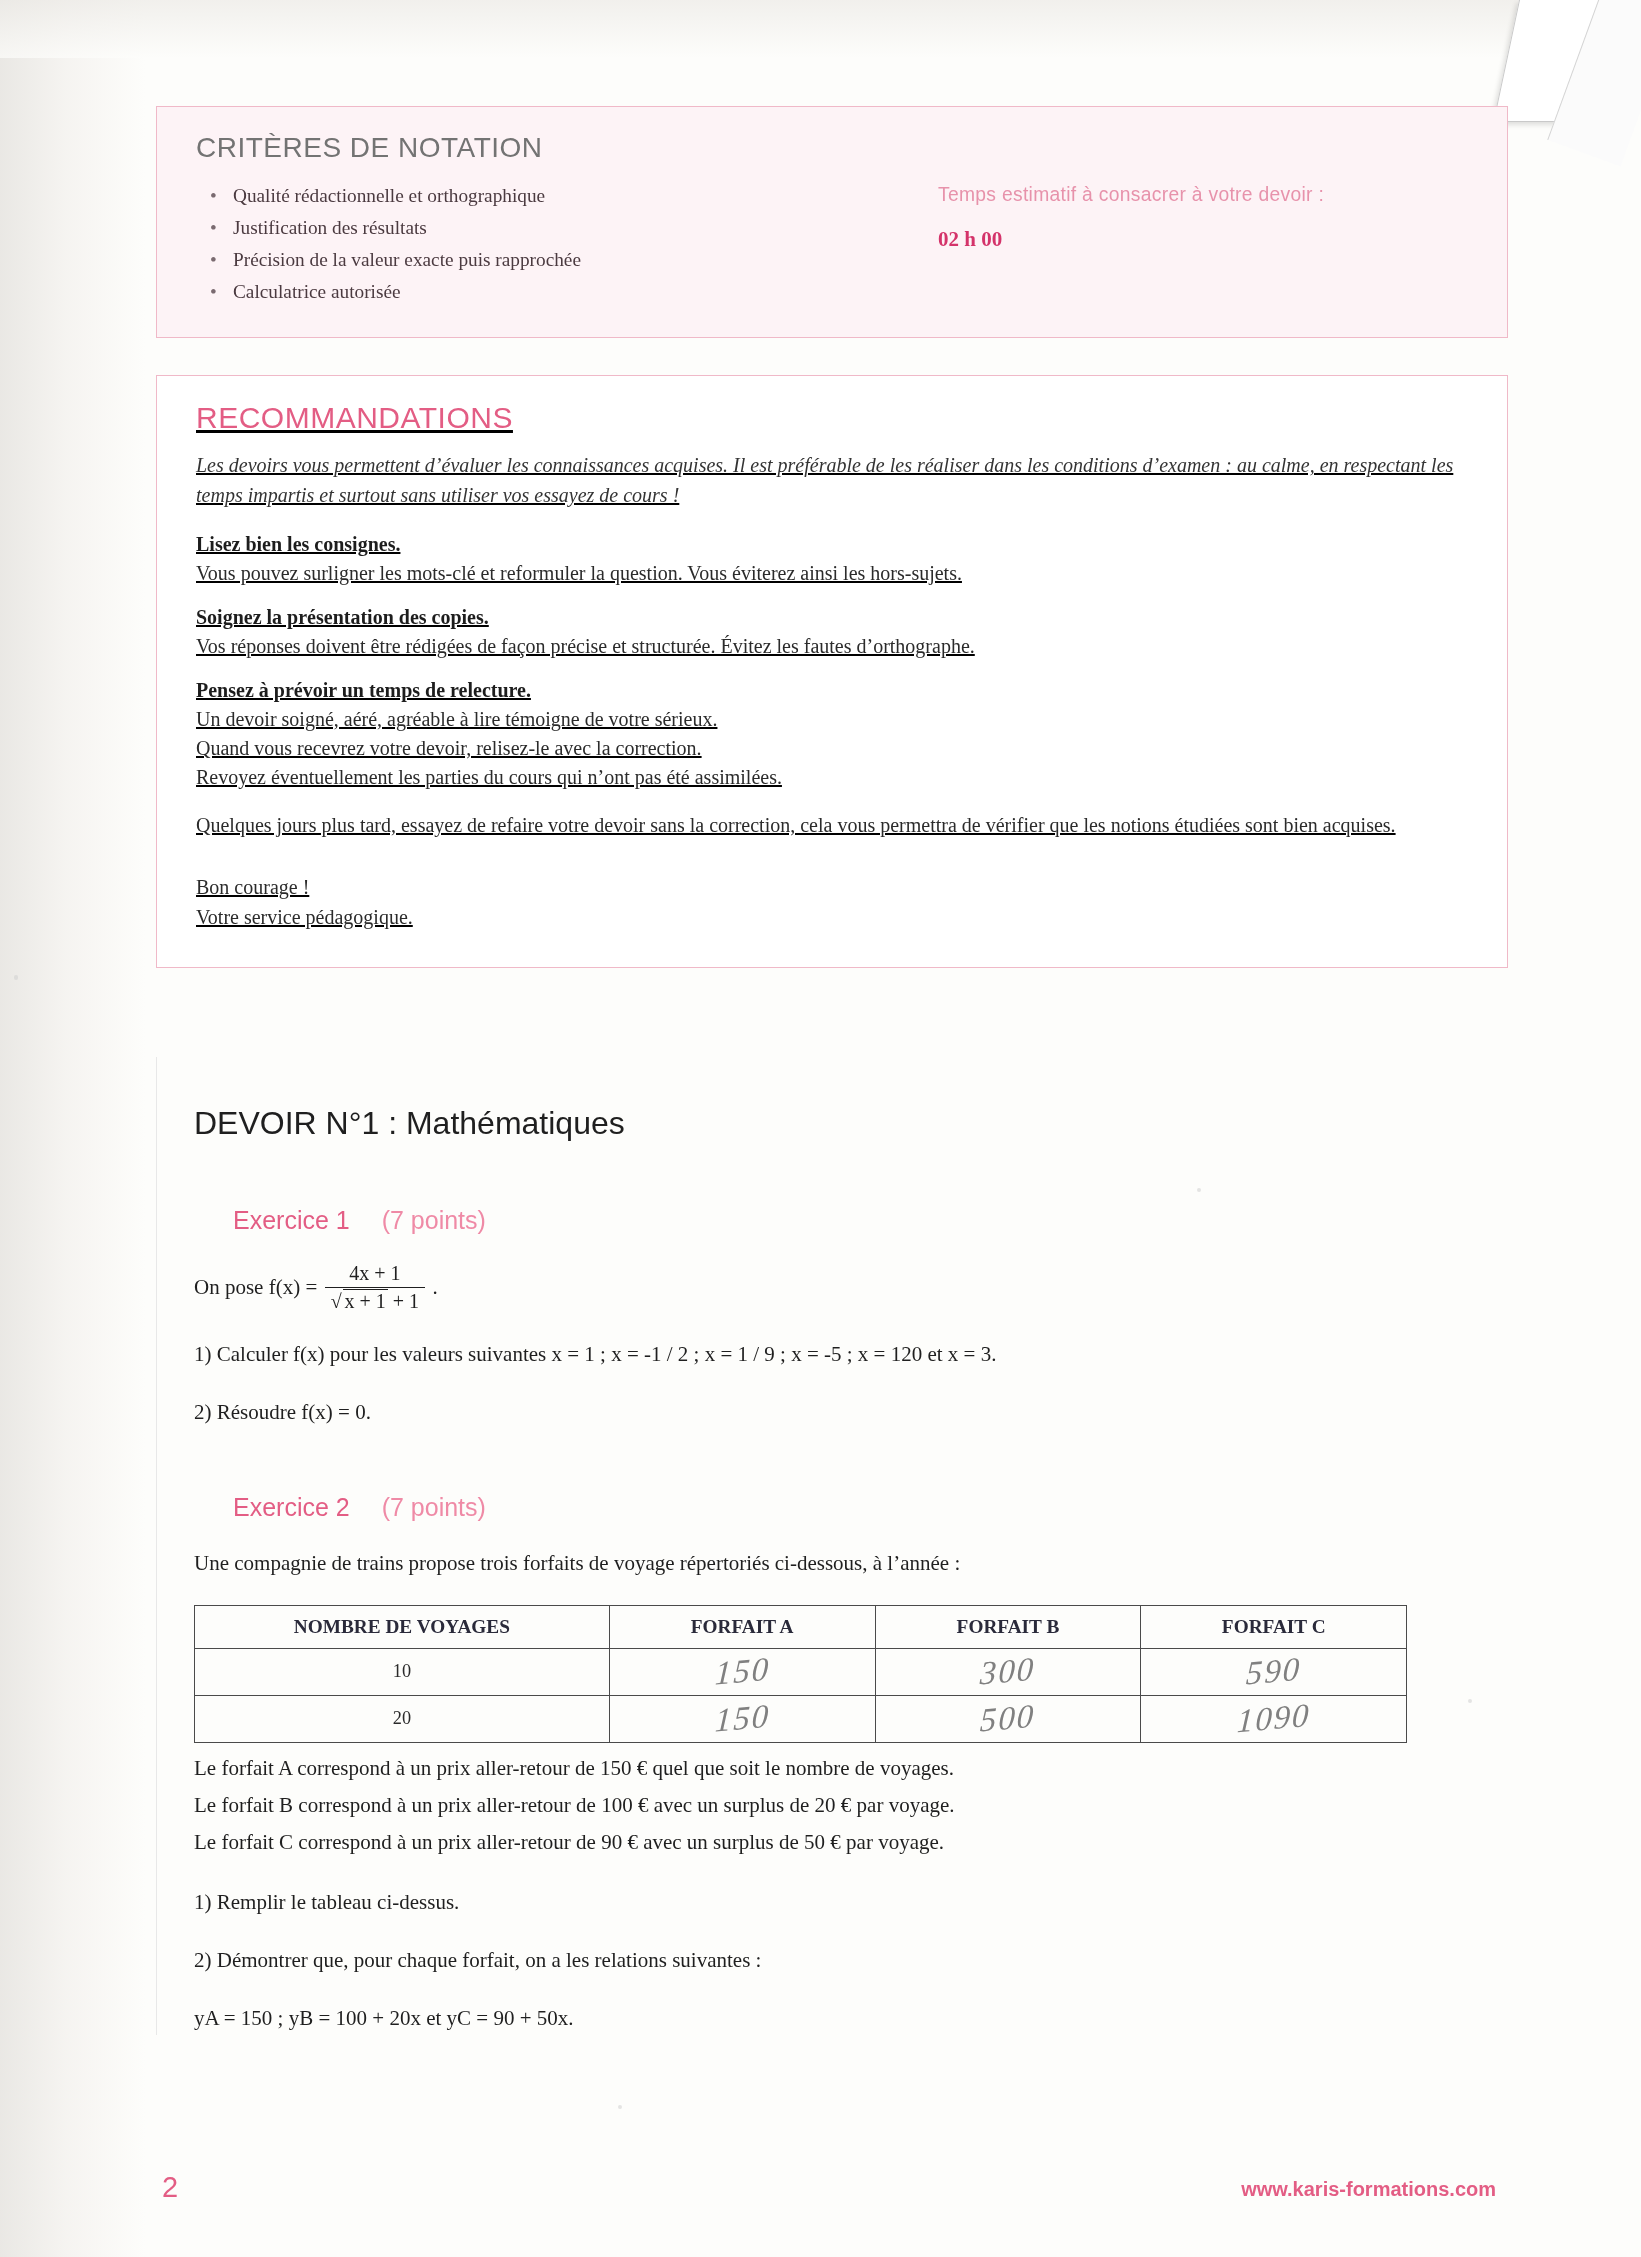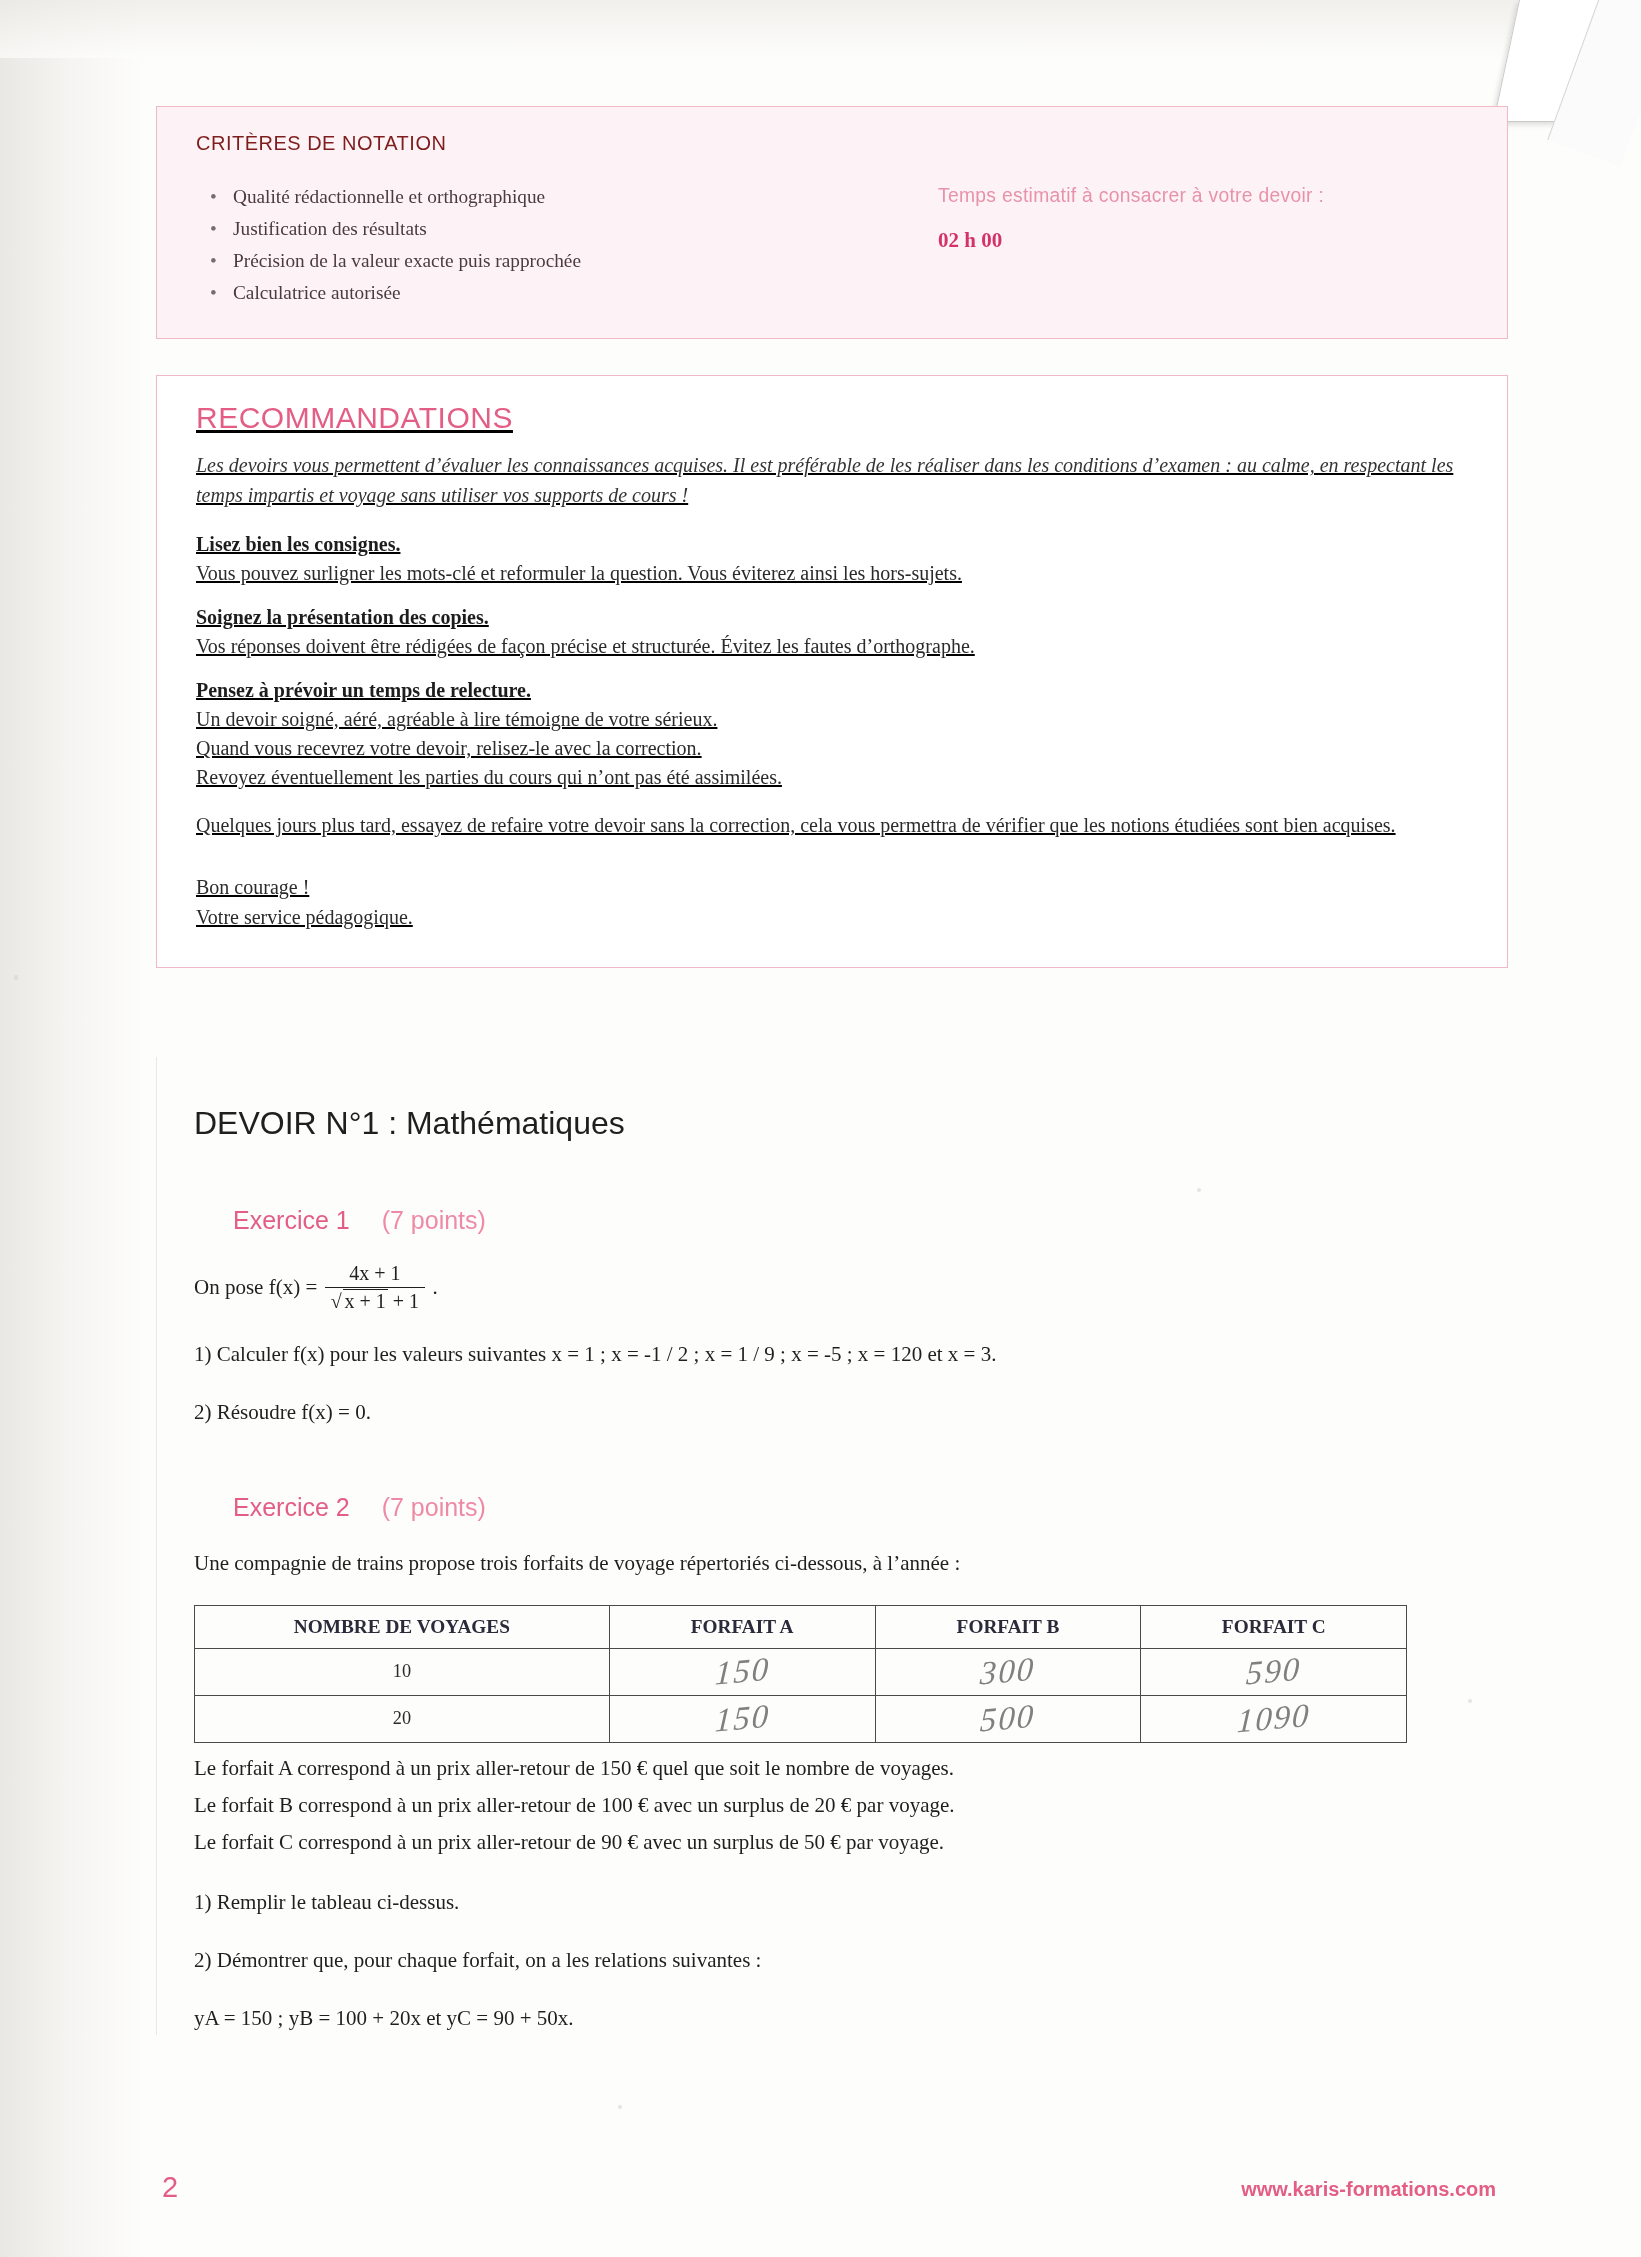--- a/index.html
+++ b/index.html
@@ -63,26 +63,26 @@
   .criteria-box {
     position: absolute;
     left: 156px; top: 106px;
     width: 1352px;
     border: 1px solid #f0b9c8;
     background: #fdf3f6;
     box-sizing: border-box;
     padding: 25px 39px 29px 39px;
   }
   .criteria-title {
-    color: #7f1d1d;
-    font-family: "Liberation Sans", sans-serif;
-    font-size: 20px;
+    color: #737373;
+    font-family: "Liberation Sans", sans-serif;
+    font-size: 28px;
     letter-spacing: 0.5px;
     font-weight: 400;
-    margin-bottom: 26px;
+    margin-bottom: 16px;
   }
   .criteria-flex {
     display: flex;
   }
   .criteria-list {
     width: 676px;
     margin: 0;
     padding-left: 37px;
     list-style: none;
   }
@@ -319,21 +319,21 @@
       </ul>
       <div class="criteria-right">
         <div class="time-label">Temps estimatif à consacrer à votre devoir :</div>
         <div class="time-value">02 h 00</div>
       </div>
     </div>
   </section>
 
   <section class="reco-box">
     <div class="reco-title">RECOMMANDATIONS</div>
-    <div class="reco-intro">Les devoirs vous permettent d’évaluer les connaissances acquises. Il est préférable de les réaliser dans les conditions d’examen : au calme, en respectant les temps impartis et voyage sans utiliser vos supports de cours !</div>
+    <div class="reco-intro">Les devoirs vous permettent d’évaluer les connaissances acquises. Il est préférable de les réaliser dans les conditions d’examen : au calme, en respectant les temps impartis et surtout sans utiliser vos essayez de cours !</div>
 
     <div class="reco-block">
       <div class="reco-head">Lisez bien les consignes.</div>
       <div class="reco-line">Vous pouvez surligner les mots-clé et reformuler la question. Vous éviterez ainsi les hors-sujets.</div>
     </div>
 
     <div class="reco-block">
       <div class="reco-head">Soignez la présentation des copies.</div>
       <div class="reco-line">Vos réponses doivent être rédigées de façon précise et structurée. Évitez les fautes d’orthographe.</div>
     </div>

